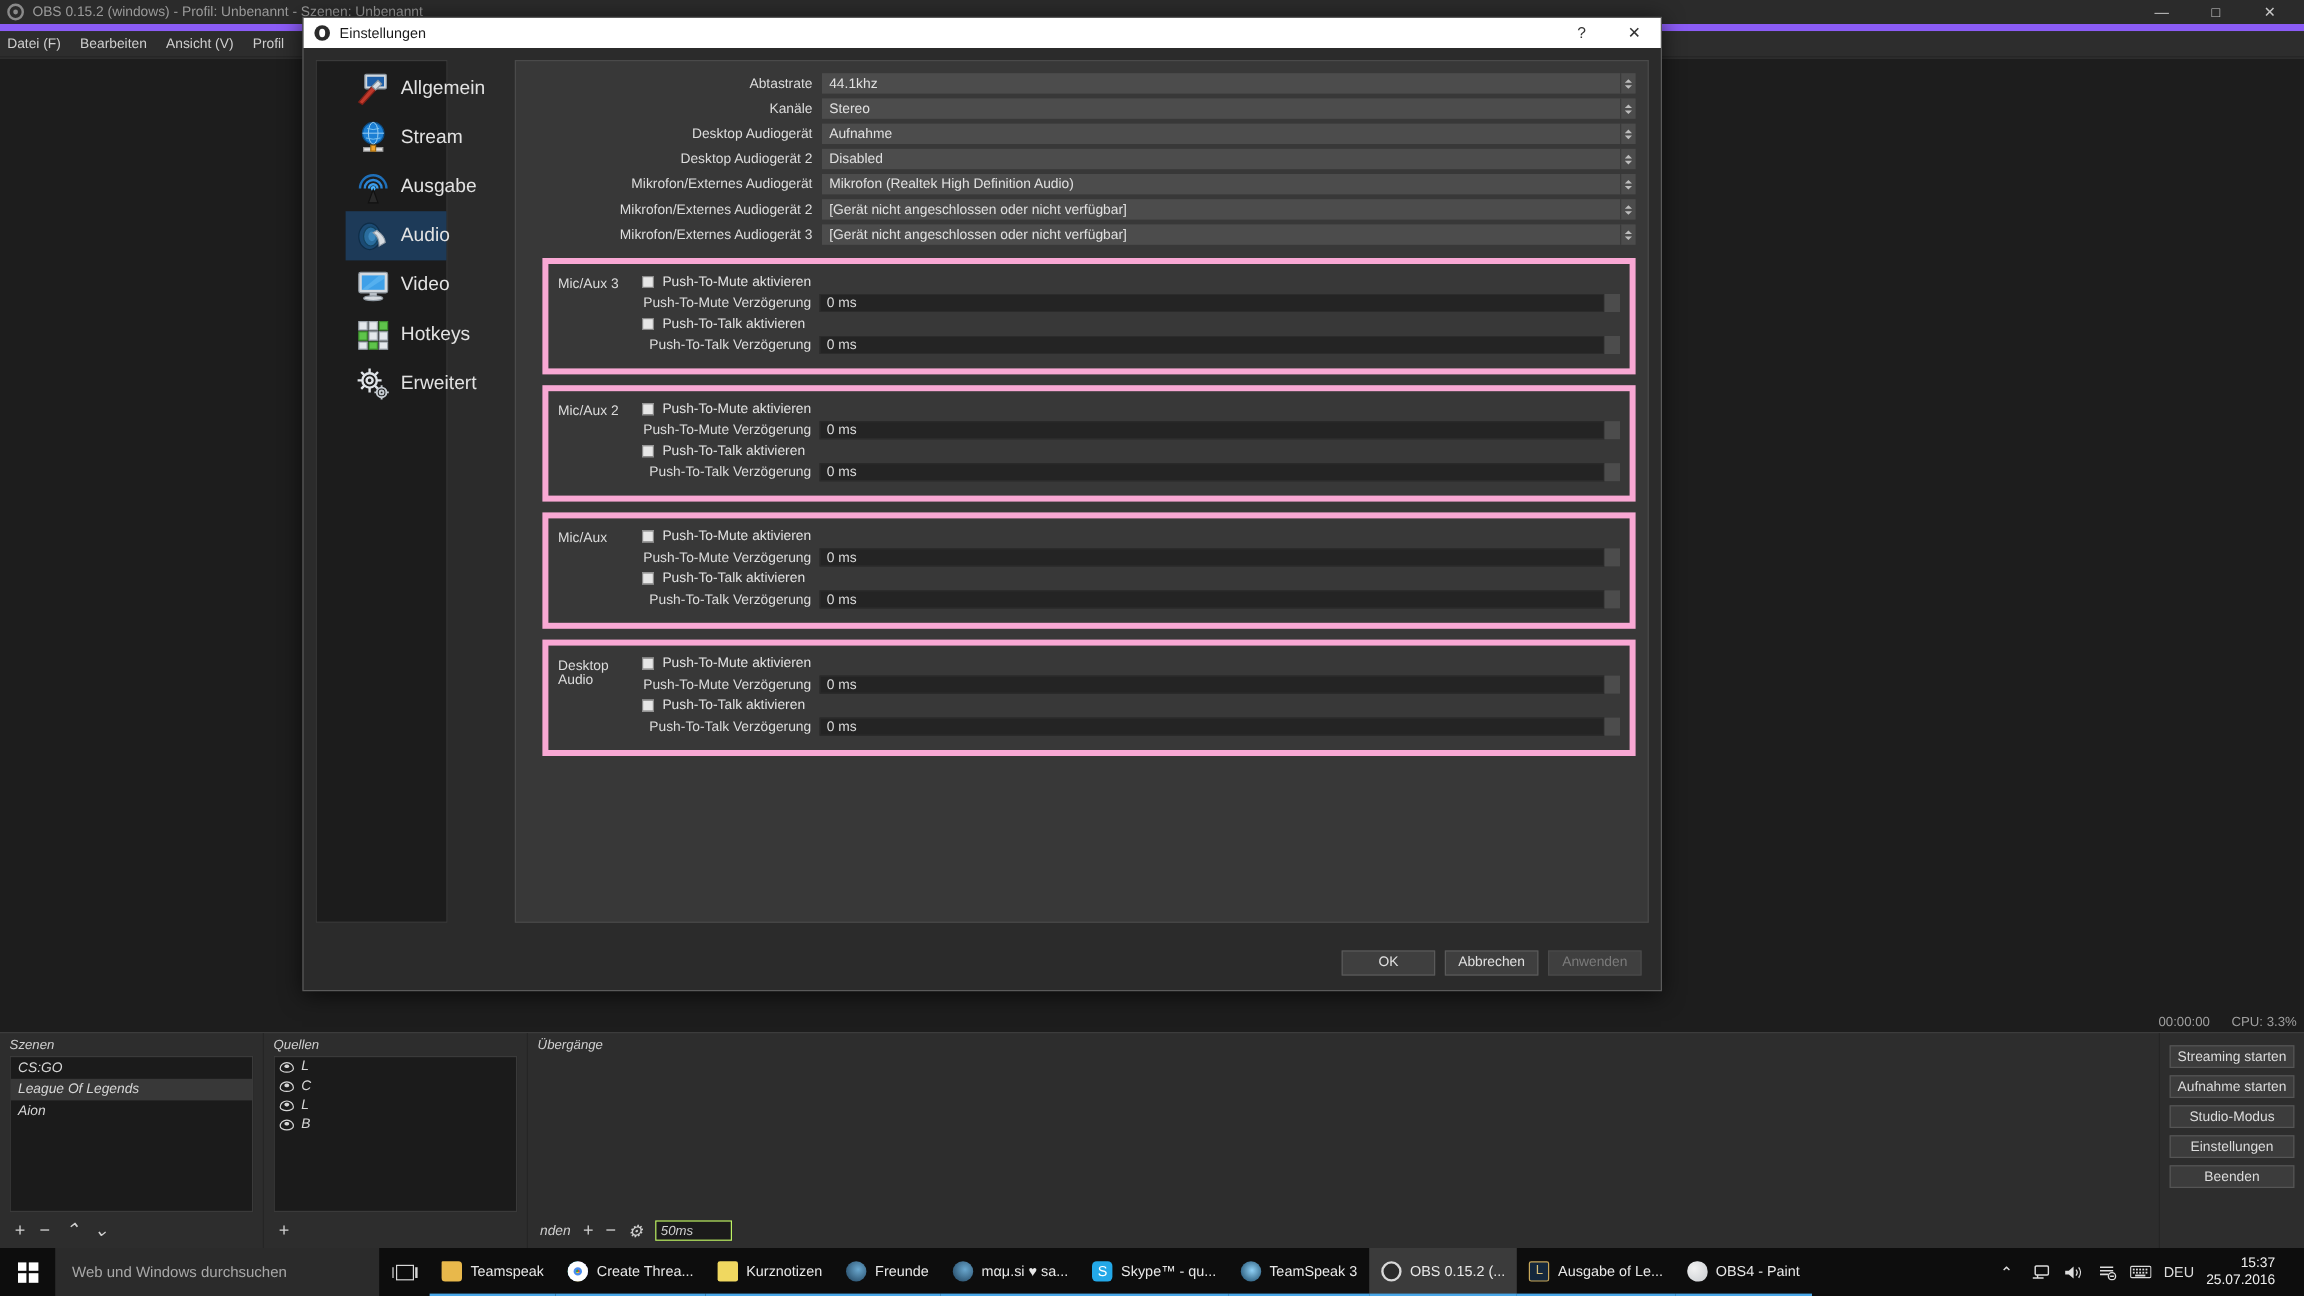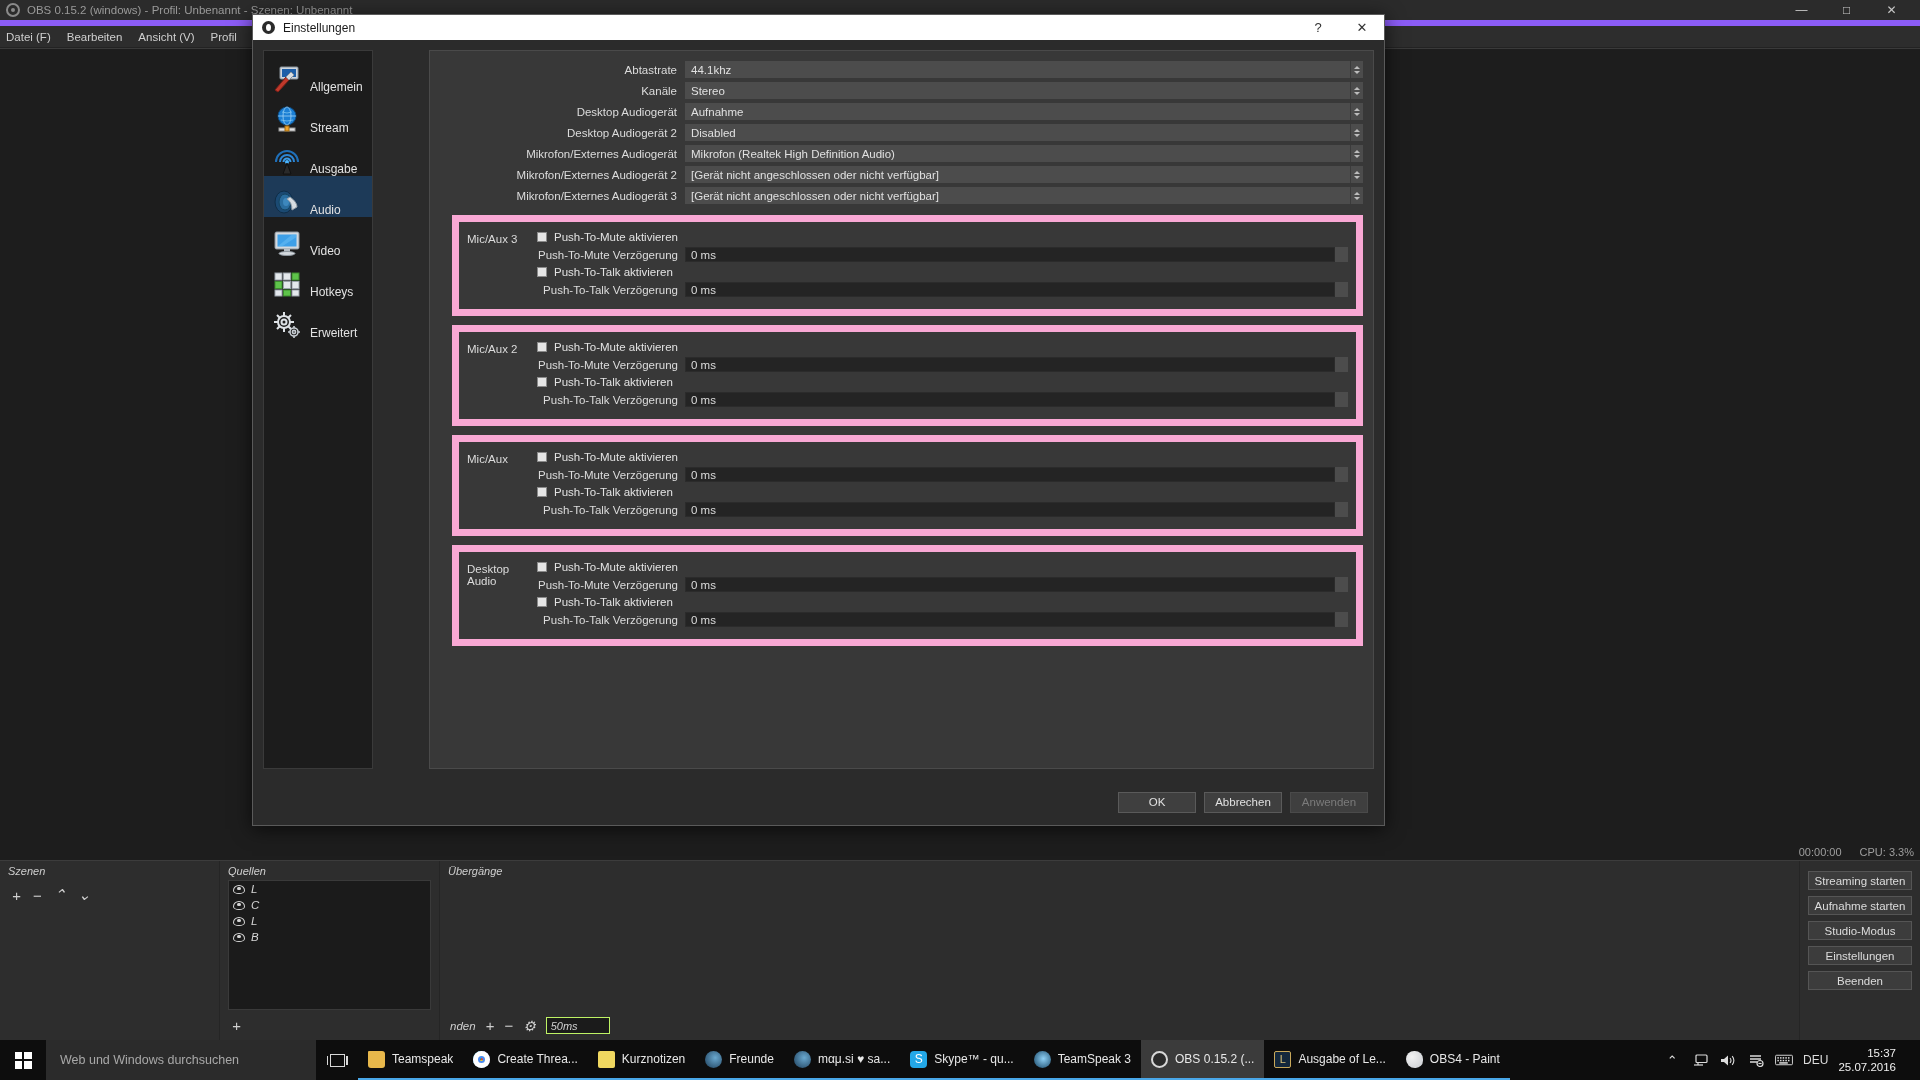--- a/index.html
+++ b/index.html
@@ -101,22 +101,22 @@
   }
   .dlg-win-btns { margin-left: auto; display: flex; }
   .dlg-win-btns div { width: 44px; height: 25px; display:flex; align-items:center; justify-content:center; color:#333; font-size:13px; }
   .dlg-body { flex: 1; display: flex; padding: 10px; gap: 10px; min-height: 0; }
 
   .nav {
     width: 110px; background: #1c1c1c; border: 1px solid #3a3a3a; flex: none;
     display: flex; flex-direction: column; padding-top: 2px;
   }
   .nav-item {
-    height: 41px; display: flex; align-items: flex-end; gap: 8px; padding-left: 8px;
-    color: #e2e2e2; font-size: 12px;
+    height: 41px; display: flex; align-items: center; gap: 8px; padding-left: 8px;
+    color: #e2e2e2; font-size: 16px; margin-left: 24px;
   }
   .nav-item.active { background: #1d3a58; }
   .nav-ico { width: 30px; height: 30px; flex: none; position: relative; }
 
   .pane { flex: 1; display: flex; flex-direction: column; min-width: 0; padding-left: 46px; }
   .pane-inner {
     flex: 1; background: #383838; border: 1px solid #4a4a4a; padding: 8px 10px 8px 0;
     overflow: hidden;
   }
   .frow { display: flex; align-items: center; height: 21px; margin-bottom: 0; }
@@ -132,21 +132,21 @@
   .spin {
     width: 13px; height: 17px; background: #4c4c4c; flex: none;
     display: flex; flex-direction: column; align-items: center; justify-content: center;
     border-left: 1px solid #3b3b3b;
   }
   .spin i { display:block; width:0; height:0; border-left:3px solid transparent; border-right:3px solid transparent; }
   .spin i.up { border-bottom: 3px solid #bdbdbd; margin-bottom:2px; }
   .spin i.dn { border-top: 3px solid #bdbdbd; }
 
   .group {
-    border: 7px solid #f9a8d4; margin: 9px 0 0 22px; padding: 7px 8px 9px 8px;
+    border: 5px solid #f9a8d4; margin: 9px 0 0 22px; padding: 7px 8px 9px 8px;
   }
   .grow { display: flex; align-items: flex-start; }
   .grow-label { width: 70px; color: #dcdcdc; font-size: 11.5px; padding-top: 4px; flex: none; }
   .grow-fields { flex: 1; }
   .chkline { display: flex; align-items: center; height: 14px; margin: 1px 0 2px 0; }
   .chk {
     width: 10px; height: 10px; background: #e6e6e6; border: 1px solid #8a8a8a;
     flex: none; margin-right: 7px;
   }
   .chk-label { color: #e2e2e2; font-size: 11.5px; }
@@ -236,20 +236,25 @@
 
     <div class="obs-status">
       <span>00:00:00</span>
       <span>CPU: 3.3%</span>
     </div>
 
     <div class="obs-bottom">
 
       <div class="dock dock-scene">
         <div class="dock-title">Szenen</div>
+        <div class="dock-body">
+          <div class="dock-row">CS:GO</div>
+          <div class="dock-row sel">League Of Legends</div>
+          <div class="dock-row">Aion</div>
+        </div>
         <div class="dock-tools">
           <span>+</span>
           <span>−</span>
           <span>⌃</span>
           <span>⌄</span>
         </div>
       </div>
 
       <div class="dock dock-src">
         <div class="dock-title">Quellen</div>

